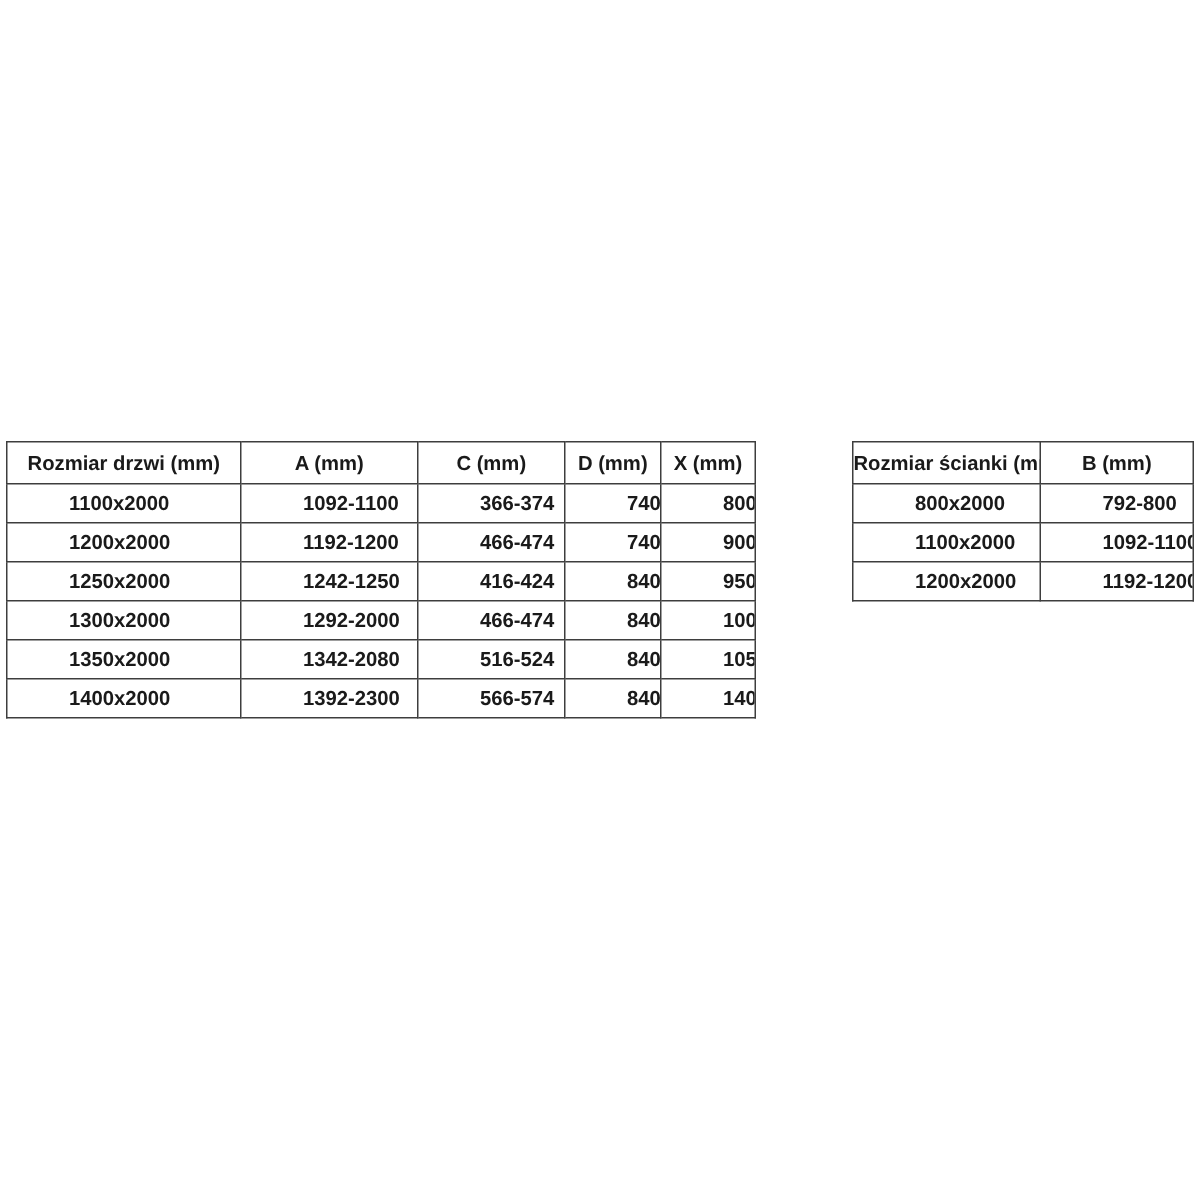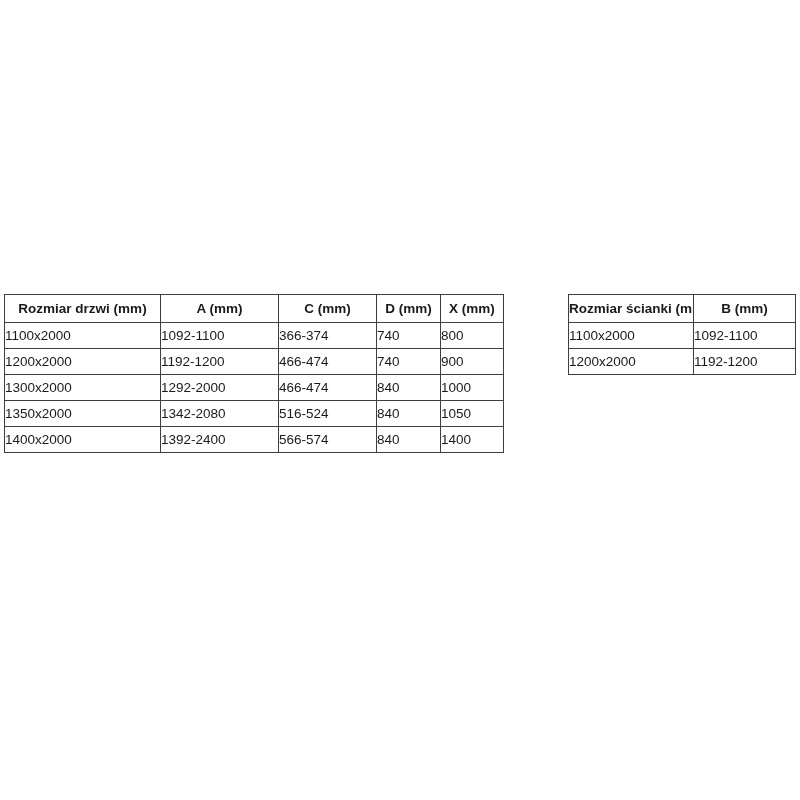--- a/index.html
+++ b/index.html
@@ -32,22 +32,23 @@
     font-size: 13.5px;
     color: #1a1a1a;
     white-space: nowrap;
     overflow: hidden;
   }
   table.spec th {
     font-weight: bold;
     height: 27px;
   }
   table.spec td {
-    font-weight: normal;
+    font-weight: bold;
     height: 25px;
+    padding-left: 41px;
   }
   
   #table-0 { left: 4px; top: 294px; width: 499px; }
   #table-0 col:nth-child(1) { width: 156px; }
   #table-0 col:nth-child(2) { width: 118px; }
   #table-0 col:nth-child(3) { width: 98px; }
   #table-0 col:nth-child(4) { width: 64px; }
   #table-0 col:nth-child(5) { width: 63px; }
   
   #table-1 { left: 568px; top: 294px; width: 227px; }
@@ -84,55 +85,66 @@
           <td>800</td>
         </tr>
         <tr>
           <td>1200x2000</td>
           <td>1192-1200</td>
           <td>466-474</td>
           <td>740</td>
           <td>900</td>
         </tr>
         <tr>
+          <td>1250x2000</td>
+          <td>1242-1250</td>
+          <td>416-424</td>
+          <td>840</td>
+          <td>950</td>
+        </tr>
+        <tr>
           <td>1300x2000</td>
           <td>1292-2000</td>
           <td>466-474</td>
           <td>840</td>
           <td>1000</td>
         </tr>
         <tr>
           <td>1350x2000</td>
           <td>1342-2080</td>
           <td>516-524</td>
           <td>840</td>
           <td>1050</td>
         </tr>
         <tr>
           <td>1400x2000</td>
-          <td>1392-2400</td>
+          <td>1392-2300</td>
           <td>566-574</td>
           <td>840</td>
           <td>1400</td>
         </tr>
       </tbody>
     </table>
   <table class="spec" id="table-1">
       <colgroup>
         <col>
         <col>
       </colgroup>
       <thead>
         <tr>
           <th>Rozmiar ścianki (mm)</th>
           <th>B (mm)</th>
         </tr>
       </thead>
       <tbody>
         <tr>
+          <td>800x2000</td>
+          <td>792-800</td>
+        </tr>
+        <tr>
           <td>1100x2000</td>
           <td>1092-1100</td>
         </tr>
         <tr>
           <td>1200x2000</td>
           <td>1192-1200</td>
         </tr>
       </tbody>
     </table>
 </div>

